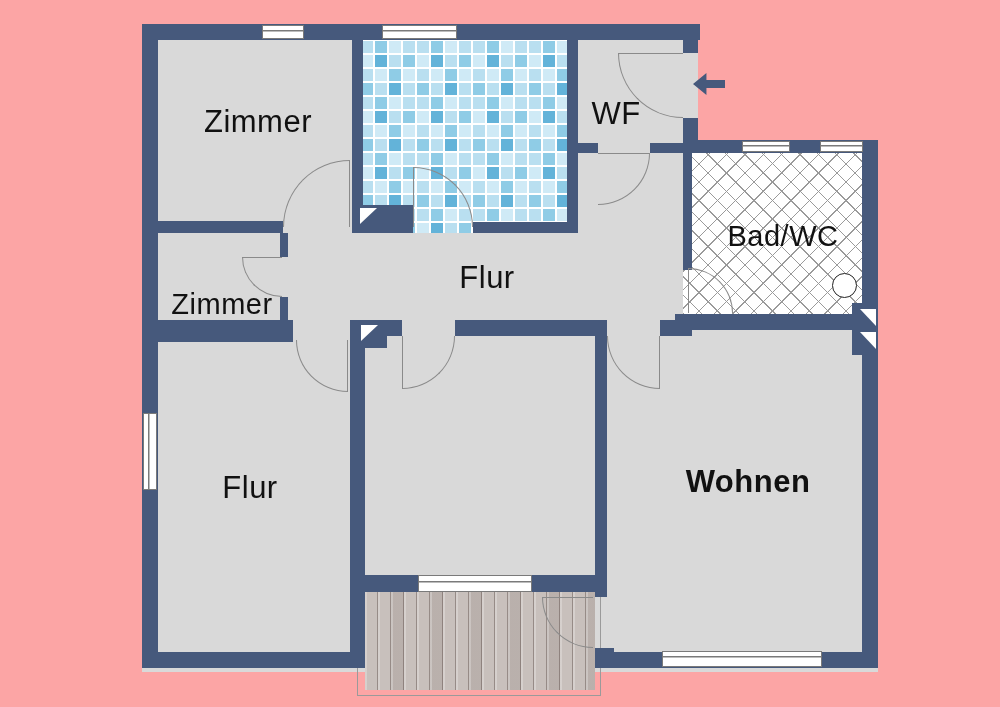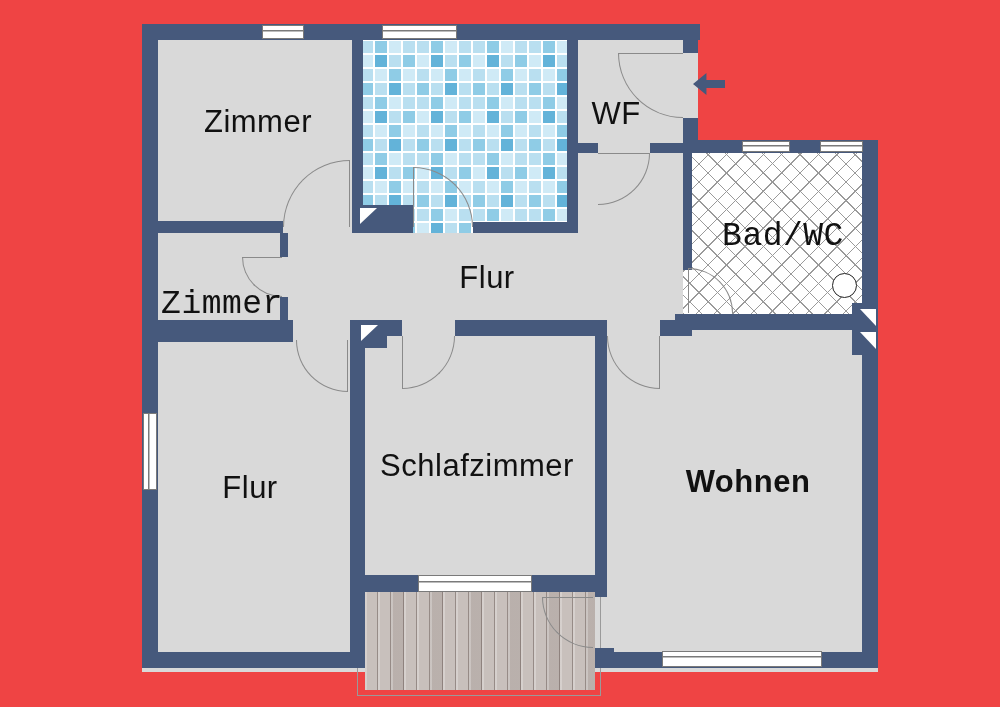--- a/index.html
+++ b/index.html
@@ -3,21 +3,21 @@
 <meta charset="utf-8">
 <style>
   :root{
     --wall:#46597c;
     --floor:#d9d9d9;
     --arc:#8a8a8a;
     --winframe:#7a7a7a;
   }
   html,body{margin:0;padding:0;background:#ffffff;}
   #stage{
-    position:relative;width:1000px;height:707px;background:#ef4444;overflow:hidden;
+    position:relative;width:1000px;height:707px;background:#fca5a5;overflow:hidden;
     font-family:"Liberation Sans", sans-serif;
   }
   .abs{position:absolute;}
   .floor{position:absolute;background:var(--floor);}
   .wall{position:absolute;background:var(--wall);}
   
   .win{position:absolute;background:#ffffff;border:1px solid var(--winframe);box-sizing:border-box;}
   .win.h{background-image:linear-gradient(var(--winframe),var(--winframe));background-repeat:no-repeat;background-size:100% 1.5px;background-position:center 35%;}
   .win.v{background-image:linear-gradient(var(--winframe),var(--winframe));background-repeat:no-repeat;background-size:1.5px 100%;background-position:35% center;}
   
@@ -51,21 +51,21 @@
   .tri.tr{clip-path:polygon(0 0,100% 0,100% 100%);}
   .arrow-left{
     position:absolute;background:var(--wall);
     clip-path:polygon(0 50%,42% 0,42% 32%,100% 32%,100% 68%,42% 68%,42% 100%);
   }
   .circle{position:absolute;border:1.5px solid #222;border-radius:50%;background:#fff;box-sizing:border-box;}
   .roomlabel{
     position:absolute;transform:translate(-50%,-50%);
     color:#111;font-size:31px;white-space:nowrap;letter-spacing:0.5px;
   }
-  .roomlabel.sm{font-size:33px;font-family:Liberation Mono, monospace;}
+  .roomlabel.sm{font-size:29px;}
 </style>
 </head>
 <body>
 
 <div id="stage">
 
   <div class="floor" style="left:142px;top:24px;width:556px;height:321px;"></div>
   <div class="floor" style="left:142px;top:320px;width:736px;height:352px;"></div>
 
   <div class="abs" style="left:360px;top:40px;width:207px;height:193px;">
@@ -172,16 +172,15 @@
   <div class="tri tl" style="left:361px;top:325px;width:17px;height:16px;"></div>
   <div class="tri tr" style="left:860px;top:309px;width:16px;height:17px;"></div>
   <div class="tri tr" style="left:860px;top:332px;width:16px;height:17px;"></div>
 
   <div class="roomlabel" style="left:258px;top:122px;">Zimmer</div>
   <div class="roomlabel" style="left:616px;top:114px;">WF</div>
   <div class="roomlabel sm" style="left:783px;top:236px;">Bad/WC</div>
   <div class="roomlabel" style="left:487px;top:278px;">Flur</div>
   <div class="roomlabel sm" style="left:222px;top:304px;">Zimmer</div>
   <div class="roomlabel" style="left:250px;top:488px;">Flur</div>
-  <div class="roomlabel" style="left:477px;top:466px;">Schlafzimmer</div>
   <div class="roomlabel" style="left:748px;top:482px;font-weight:bold;">Wohnen</div>
 
 </div>
 
 </body></html>

